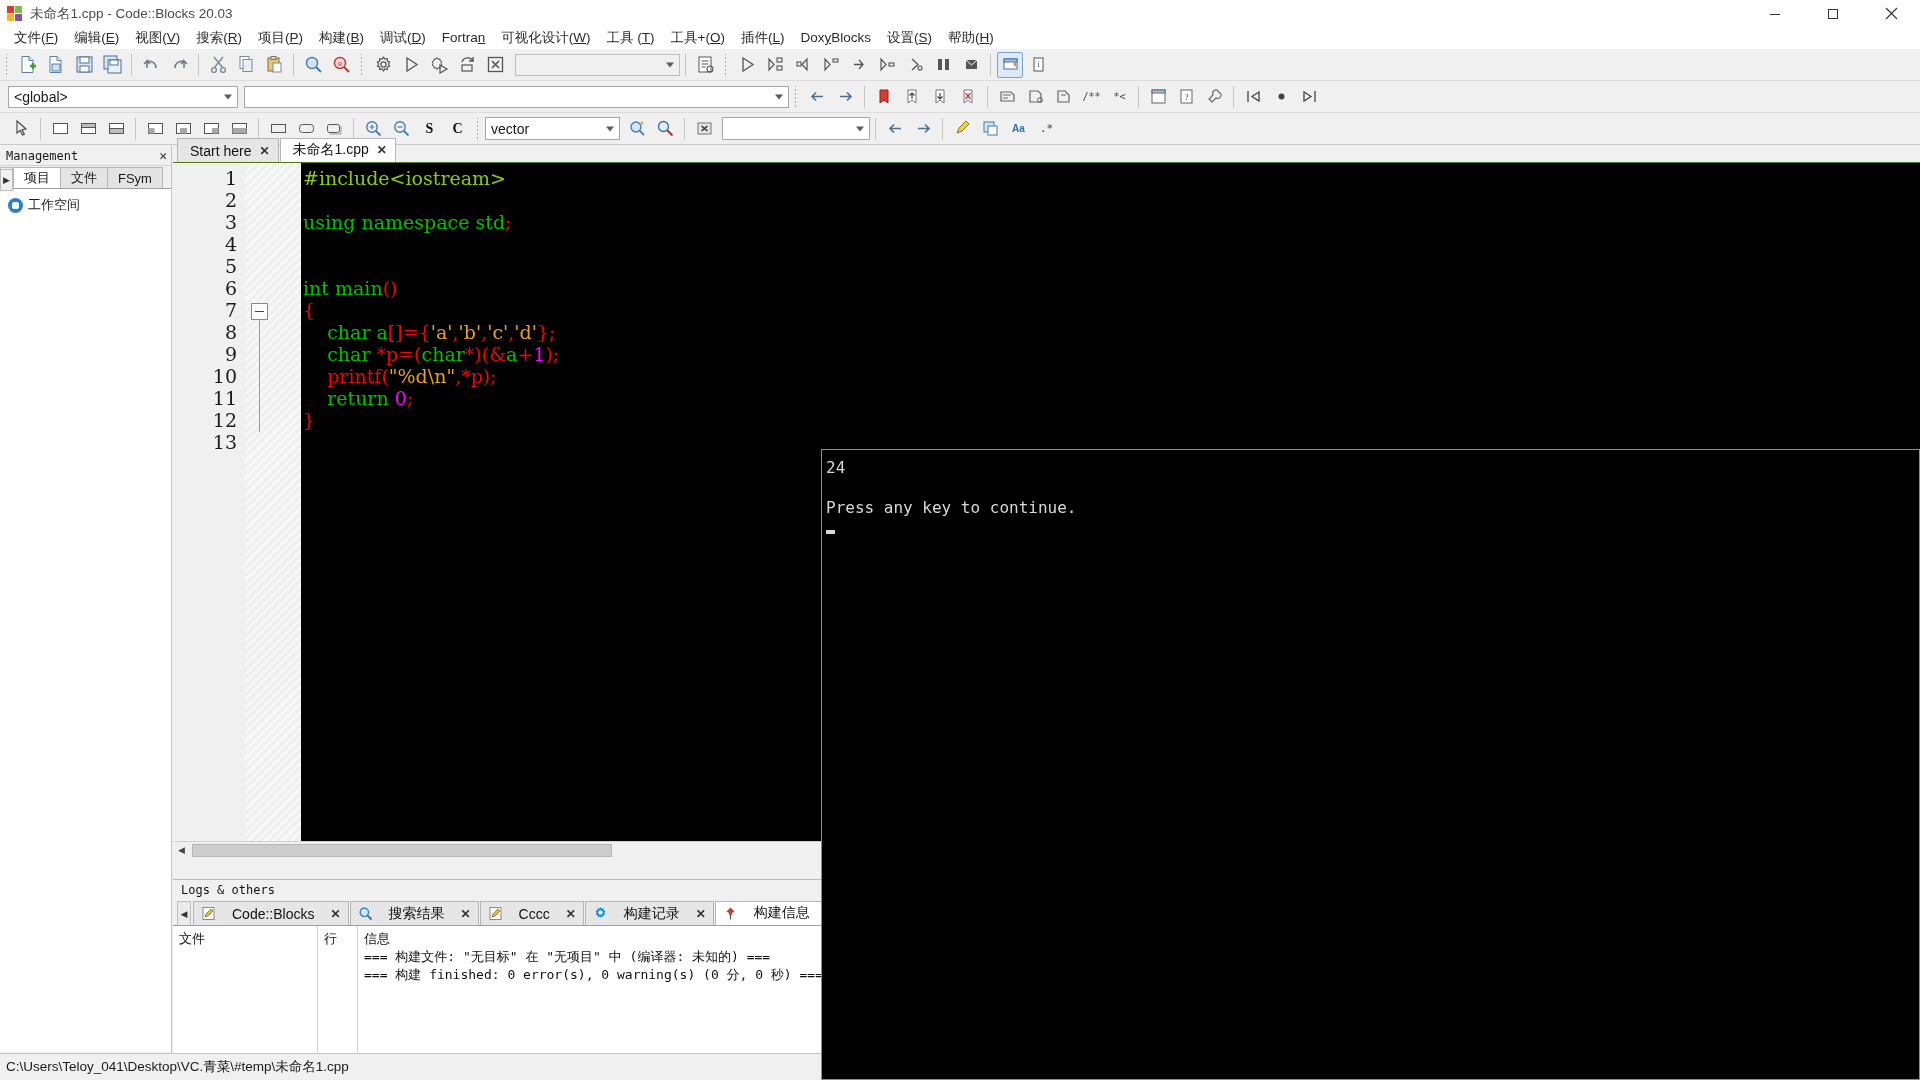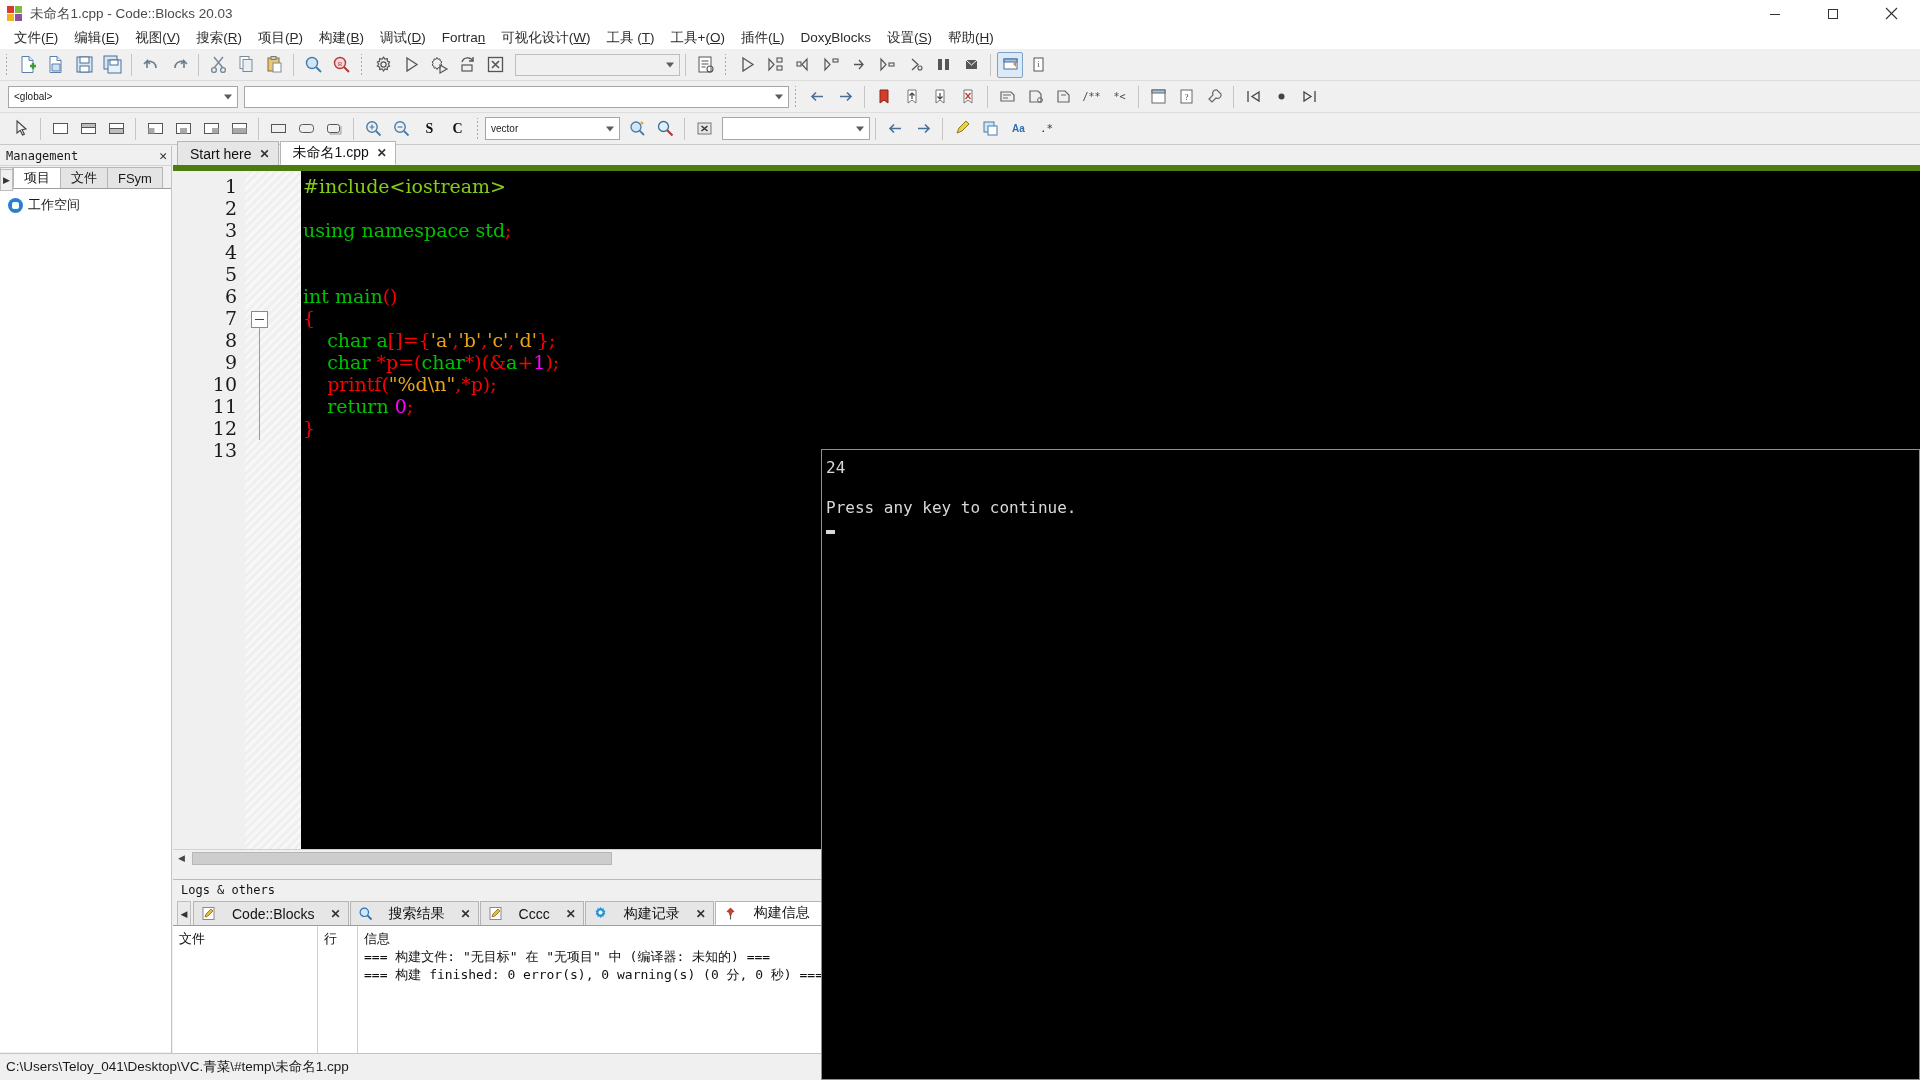--- a/index.html
+++ b/index.html
@@ -85,21 +85,21 @@
     display: flex; align-items: center; justify-content: center;
     border: 1px solid transparent; border-radius: 2px;
     color: #3b3b3b;
   }
   .tbtn svg { display: block; }
   .tbtn.pressed { border-color:#7da2ce; background:#dce9f7; }
   .tsep { width: 1px; height: 22px; background: #c6c6c6; margin: 0 5px; flex: none; }
 
   .combo {
     height: 22px; background: #fff; border: 1px solid #a6a6a6;
-    display: flex; align-items: center; font-size: 10px; color: #1a1a1a;
+    display: flex; align-items: center; font-size: 14px; color: #1a1a1a;
     padding-left: 5px; position: relative; flex: none;
   }
   .combo .caret {
     position:absolute; right: 5px; top: 50%; transform: translateY(-50%);
     width: 0; height: 0; border-left: 4px solid transparent;
     border-right: 4px solid transparent; border-top: 5px solid #5c5c5c;
   }
   .combo.plain { background: #f0f0f0; border-color:#bdbdbd; }
 
   
@@ -136,22 +136,22 @@
     display:flex;align-items:center;justify-content:center;flex:none;
   }
   .tree-ico::after{content:"";width:7px;height:7px;background:#fff;border-radius:2px;}
 
   
   .editor-wrap {
     position: absolute; left: 173px; top: 146px; width: 1748px; height: 733px;
     background: #f0f0f0;
   }
   .edtabs {
-    height: 25px; display: flex; align-items: flex-end; padding-left: 4px;
-    border-bottom: 6px solid #4d7c0f; background:#f0f0f0;
+    height: 17px; display: flex; align-items: flex-end; padding-left: 4px;
+    border-bottom: 1px solid #4d7c0f; background:#f0f0f0;
   }
   .edtab {
     height: 24px; padding: 0 8px 0 12px; display: flex; align-items: center; gap: 8px;
     font-size: 14px; color: #111; background: #e6e6e6;
     border: 1px solid #b5b5b5; border-bottom: none; margin-right: 1px;
   }
   .edtab.active { background: #ffffff; border-bottom: 1px solid #ffffff; }
   .edtab .x { font-size: 12px; font-weight: bold; color: #333; }
 
   .code-area {

